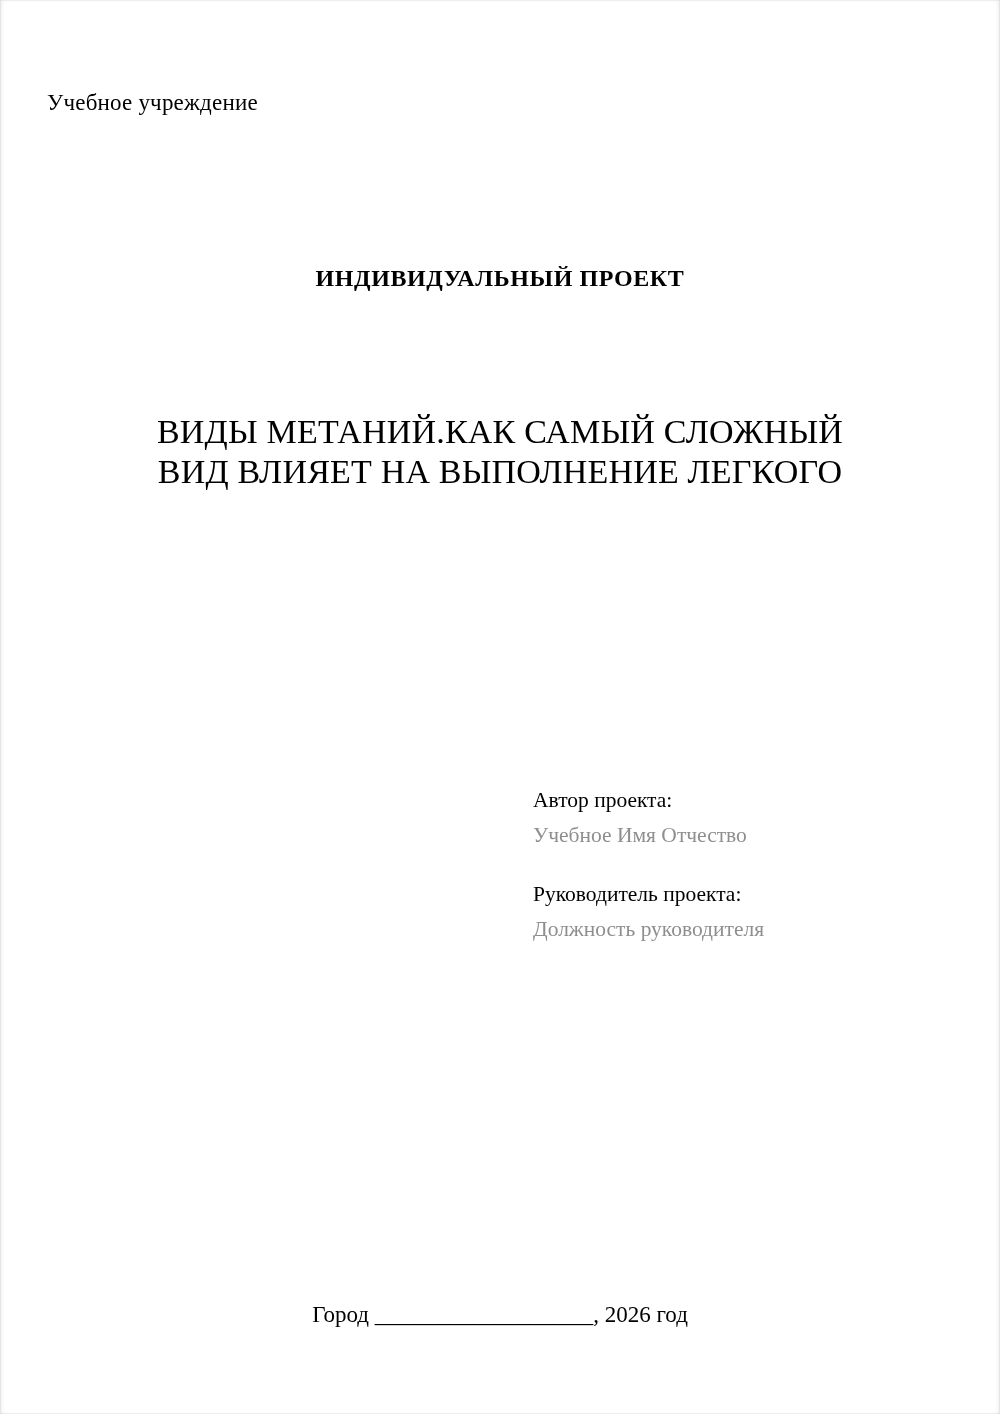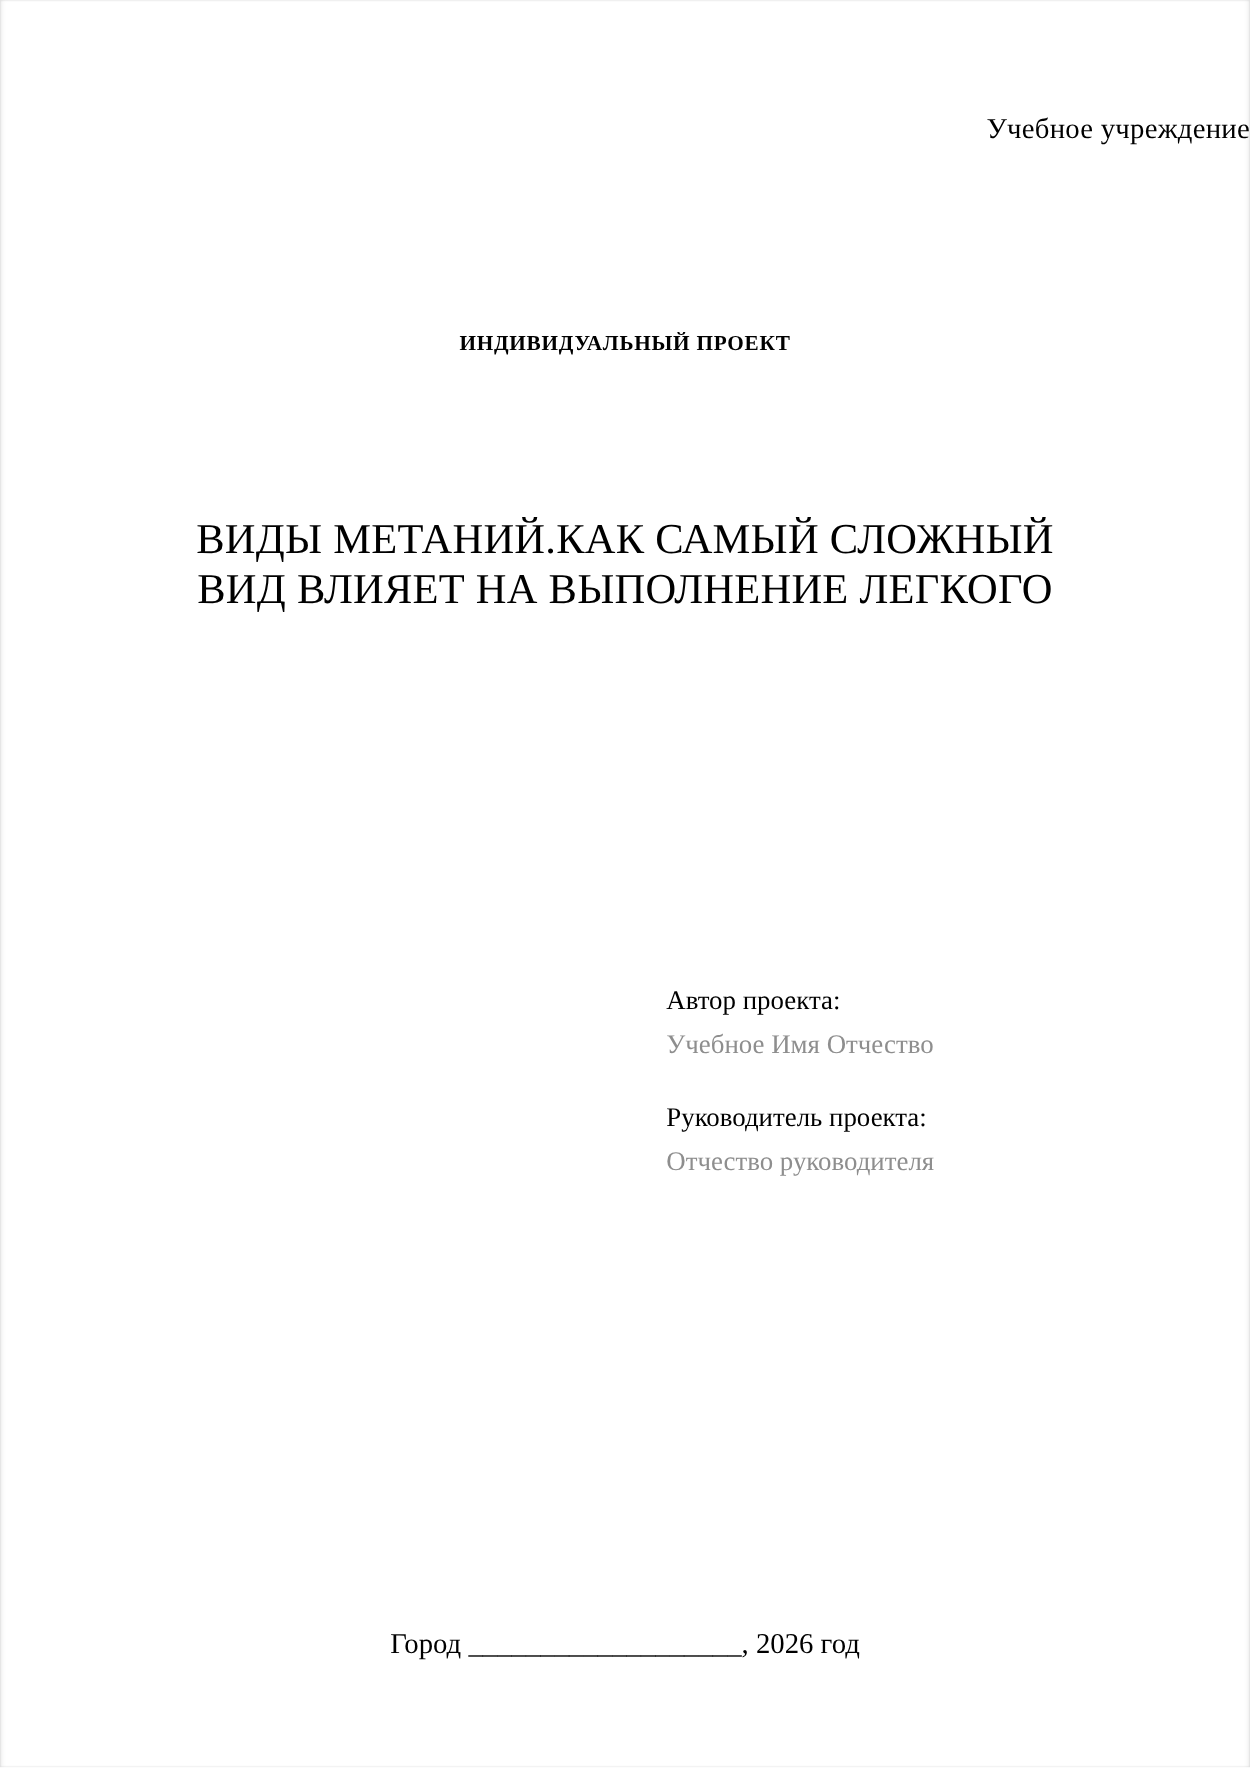--- a/index.html
+++ b/index.html
@@ -29,32 +29,33 @@
     pointer-events: none;
     box-shadow: inset 0 0 0 1px rgba(0,0,0,0.045),
                 inset 3px 0 6px -4px rgba(0,0,0,0.18),
                 inset -3px 0 6px -4px rgba(0,0,0,0.18);
   }
   .institution {
     position: absolute;
     top: 88px;
     left: 0;
     right: 0;
-    text-align: right;
+    text-align: left;
     font-size: 23px;
     line-height: 1.3;
     letter-spacing: 0.2px;
+    padding-left: 47px;
   }
   .doc-type {
     position: absolute;
     top: 265px;
     left: 0;
     right: 0;
     text-align: center;
-    font-size: 17px;
+    font-size: 24px;
     font-weight: bold;
     letter-spacing: 0.6px;
   }
   .title {
     position: absolute;
     top: 412px;
     left: 120px;
     right: 120px;
     text-align: center;
     font-size: 34px;
@@ -111,21 +112,21 @@
 
   <div class="credits">
 
     <div class="block">
       <p class="role">Автор проекта:</p>
       <p class="name">Учебное Имя Отчество</p>
     </div>
 
     <div class="block">
       <p class="role">Руководитель проекта:</p>
-      <p class="name">Отчество руководителя</p>
+      <p class="name">Должность руководителя</p>
     </div>
 
   </div>
 
   <div class="footer">
     <span class="line">Город ___________________, 2026 год</span>
   </div>
 
 </div>
 

